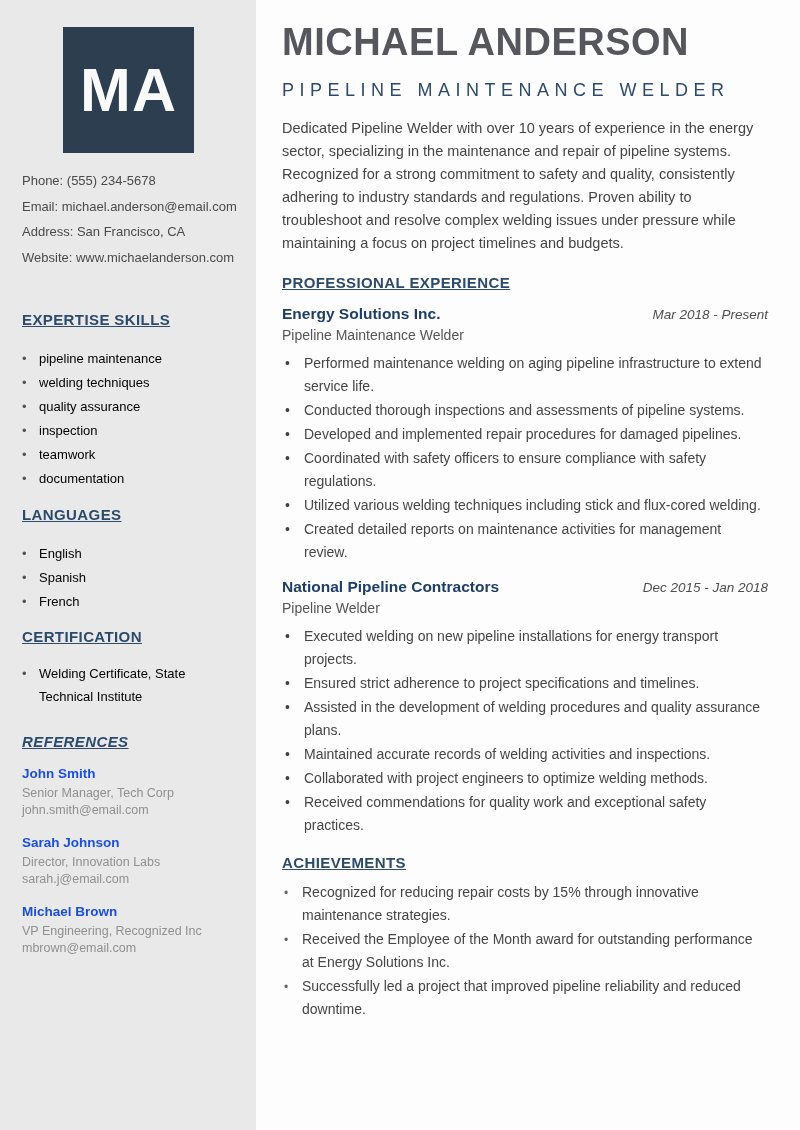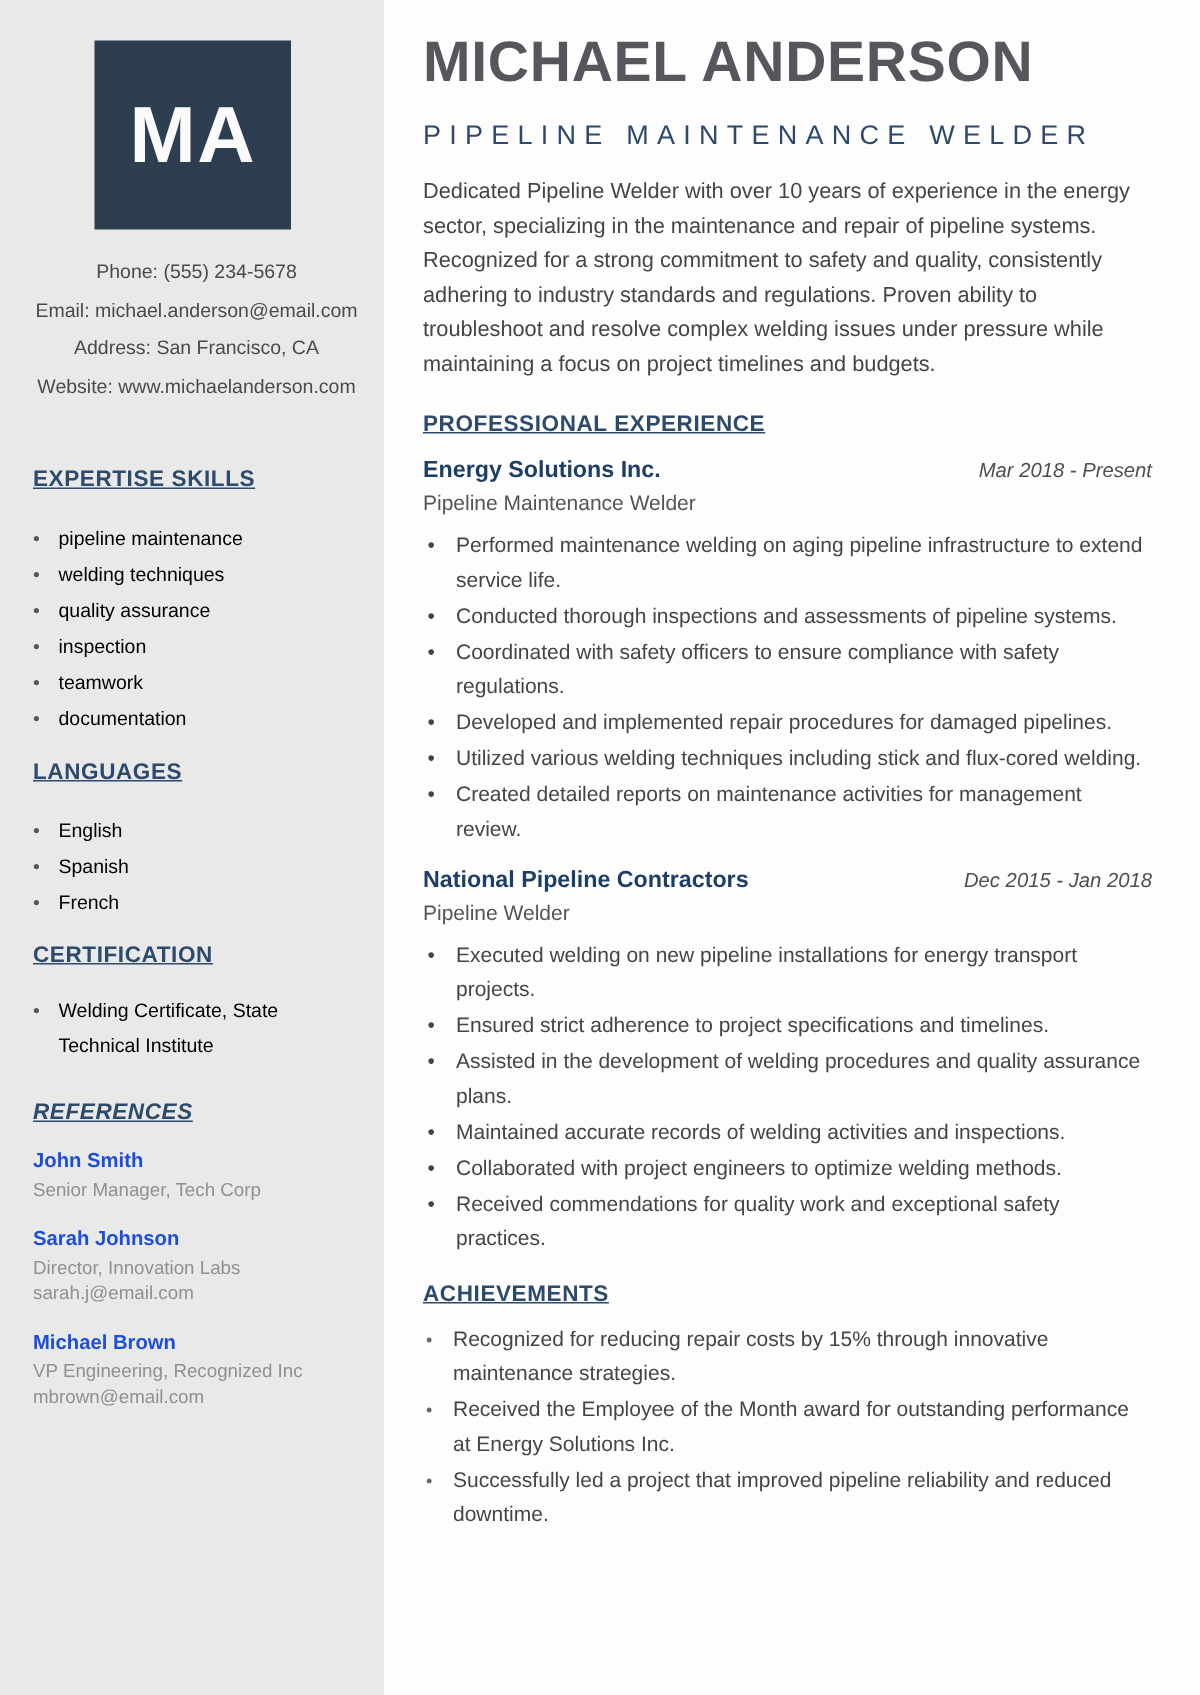--- a/index.html
+++ b/index.html
@@ -12,24 +12,24 @@
   }
   
   .sidebar {
     position: absolute; left: 0; top: 0; bottom: 0; width: 256px;
     background: #e9e9e9;
   }
   .monogram {
     position: absolute; left: 63px; top: 27px; width: 131px; height: 126px;
     background: #2c3e50; color: #fafafa;
     display: flex; align-items: center; justify-content: center;
-    font-size: 53px; font-weight: bold; letter-spacing: 1px;
+    font-size: 61px; font-weight: bold; letter-spacing: 1px;
   }
   .side-content { position: absolute; top: 153px; left: 0; right: 0; padding: 0 16px 0 22px; }
-  .contact { margin-top: 21px; text-align: center; }
+  .contact { margin-top: 21px; }
   .contact p { font-size: 13px; line-height: 13.5px; margin-bottom: 12px; color: #4a4a4a; }
   .side-heading {
     font-size: 15px; font-weight: bold; color: #2c4a6b;
     text-decoration: underline; letter-spacing: 0.4px; line-height: 16px;
   }
   .sh-skills { margin-top: 48px; }
   .sh-langs { margin-top: 21px; }
   .sh-cert { margin-top: 21px; }
   .sh-refs { margin-top: 26px; font-style: italic; }
   ul.side-list { list-style: none; margin-top: 24px; }
@@ -115,20 +115,21 @@
 
     <h2 class="side-heading sh-cert">CERTIFICATION</h2>
     <ul class="side-list tight">
       <li class="multiline">Welding Certificate, State Technical Institute</li>
     </ul>
 
     <h2 class="side-heading sh-refs">REFERENCES</h2>
     <div class="ref">
       <p class="ref-name">John Smith</p>
       <p class="ref-detail">Senior Manager, Tech Corp</p>
+      <p class="ref-detail">john.smith@email.com</p>
     </div>
     <div class="ref">
       <p class="ref-name">Sarah Johnson</p>
       <p class="ref-detail">Director, Innovation Labs</p>
       <p class="ref-detail">sarah.j@email.com</p>
     </div>
     <div class="ref">
       <p class="ref-name">Michael Brown</p>
       <p class="ref-detail">VP Engineering, Recognized Inc</p>
       <p class="ref-detail">mbrown@email.com</p>
@@ -145,22 +146,22 @@
 
   <div>
     <div class="job-header">
       <span class="company">Energy Solutions Inc.</span>
       <span class="dates">Mar 2018 - Present</span>
     </div>
     <div class="job-role">Pipeline Maintenance Welder</div>
     <ul class="bullets">
       <li>Performed maintenance welding on aging pipeline infrastructure to extend service life.</li>
       <li>Conducted thorough inspections and assessments of pipeline systems.</li>
+      <li>Developed and implemented repair procedures for damaged pipelines.</li>
       <li>Coordinated with safety officers to ensure compliance with safety regulations.</li>
-      <li>Developed and implemented repair procedures for damaged pipelines.</li>
       <li>Utilized various welding techniques including stick and flux-cored welding.</li>
       <li>Created detailed reports on maintenance activities for management review.</li>
     </ul>
   </div>
 
   <div>
     <div class="job-header">
       <span class="company">National Pipeline Contractors</span>
       <span class="dates">Dec 2015 - Jan 2018</span>
     </div>

